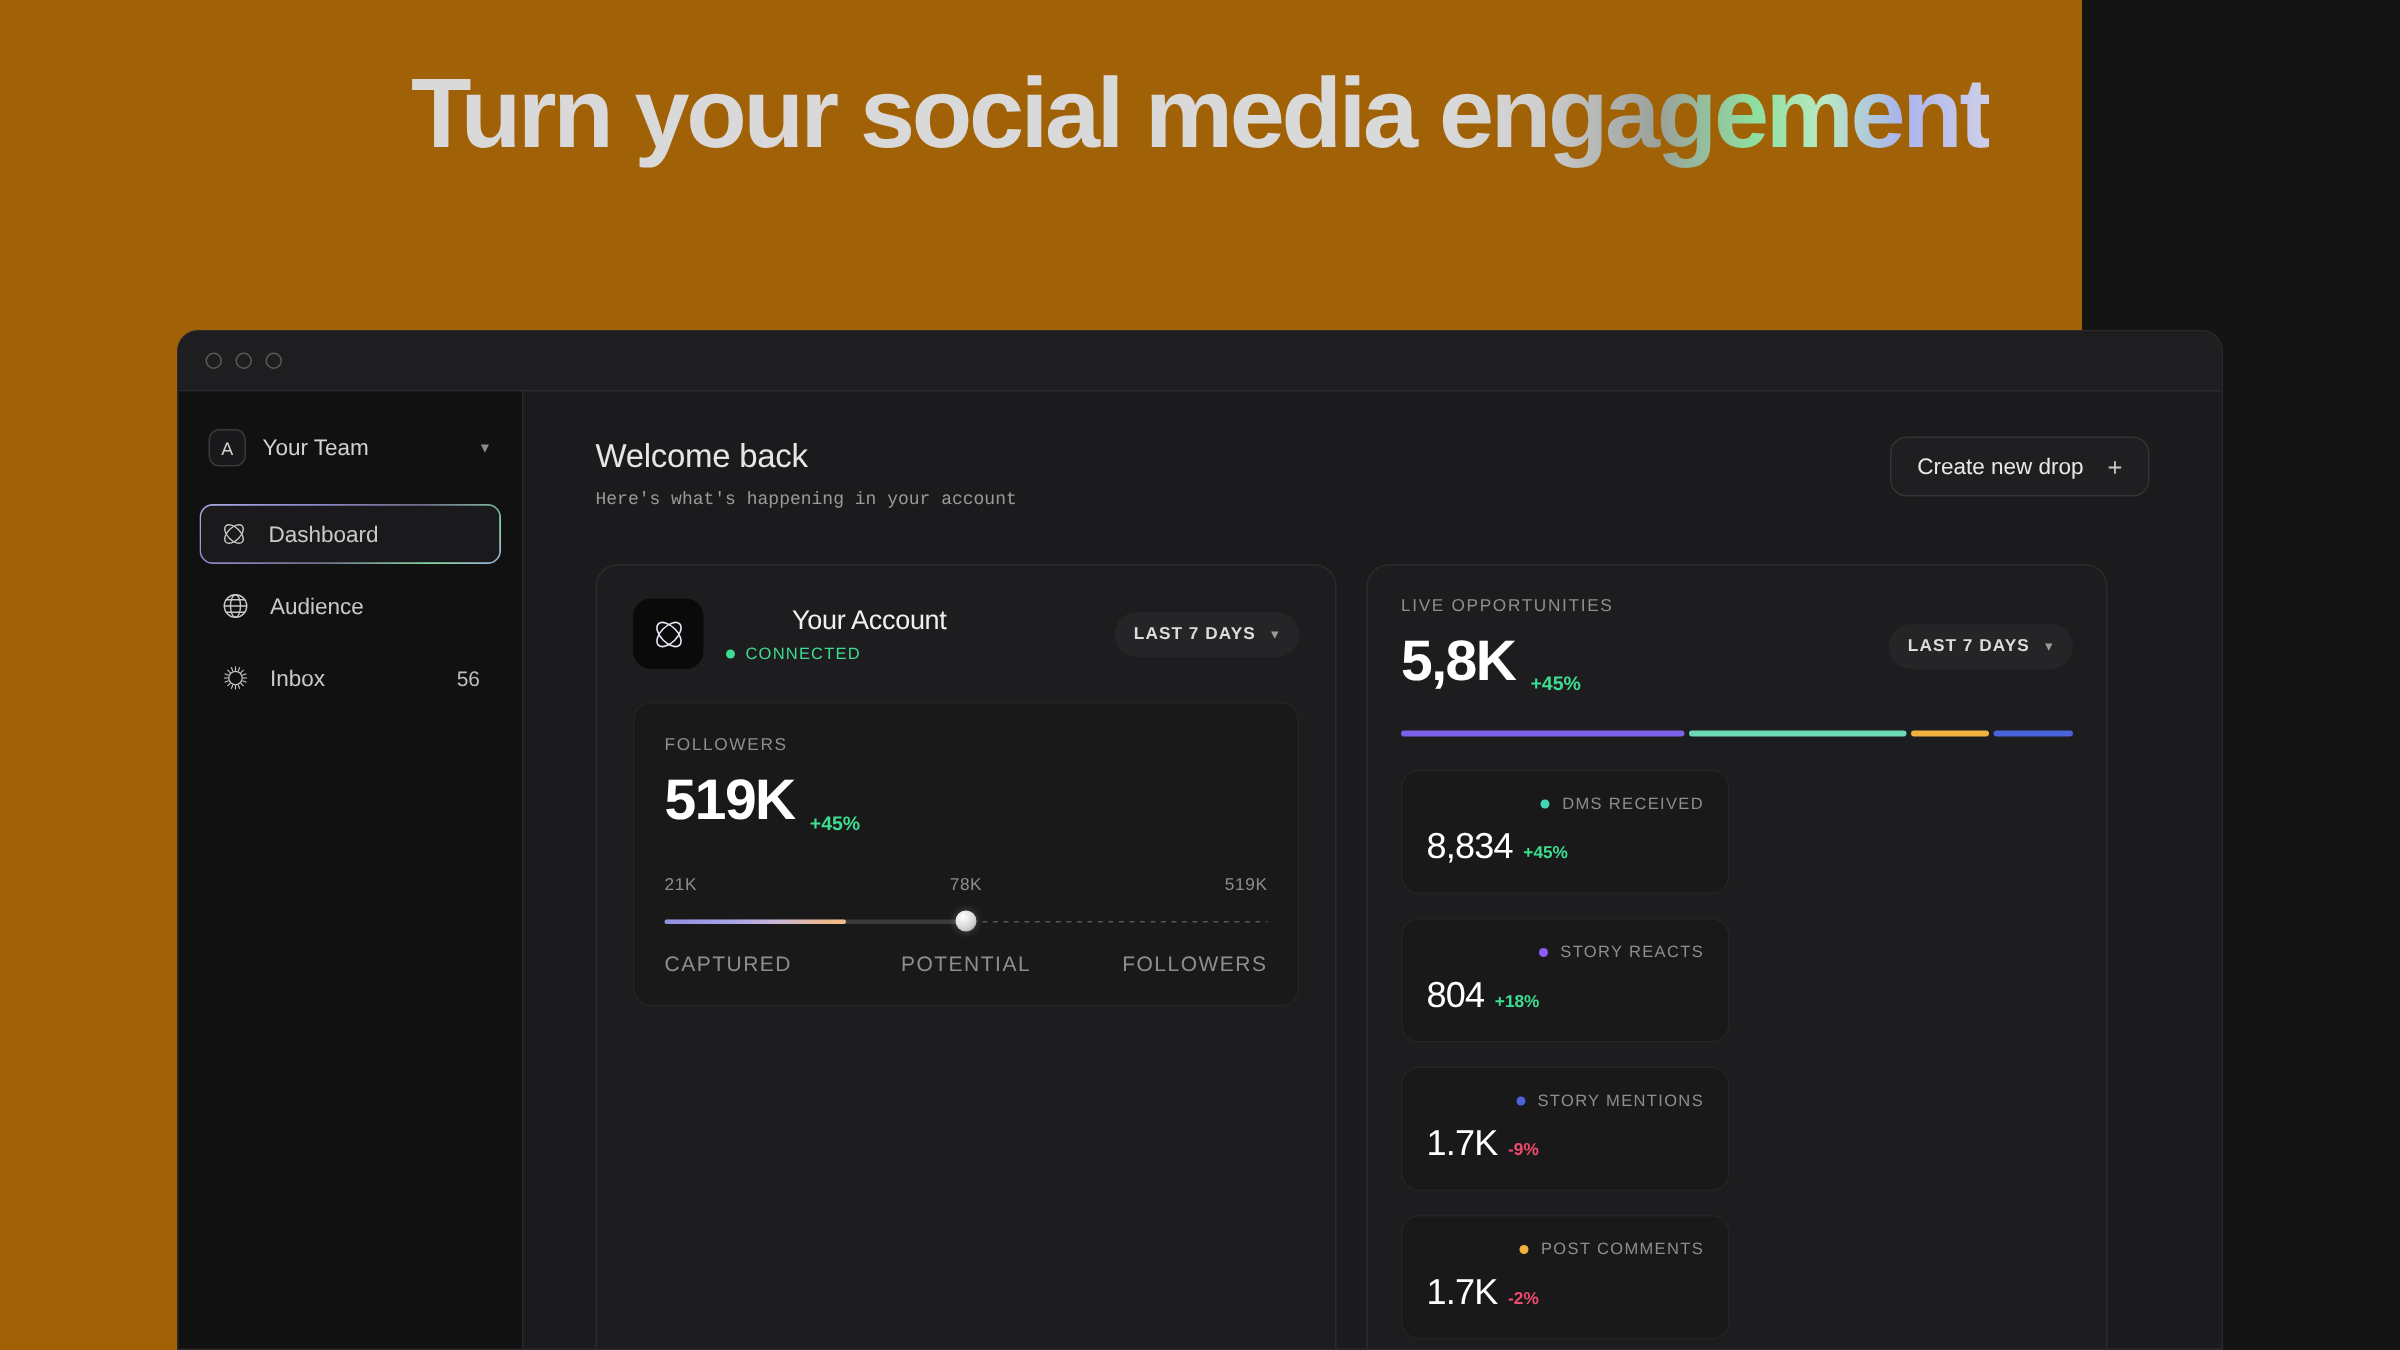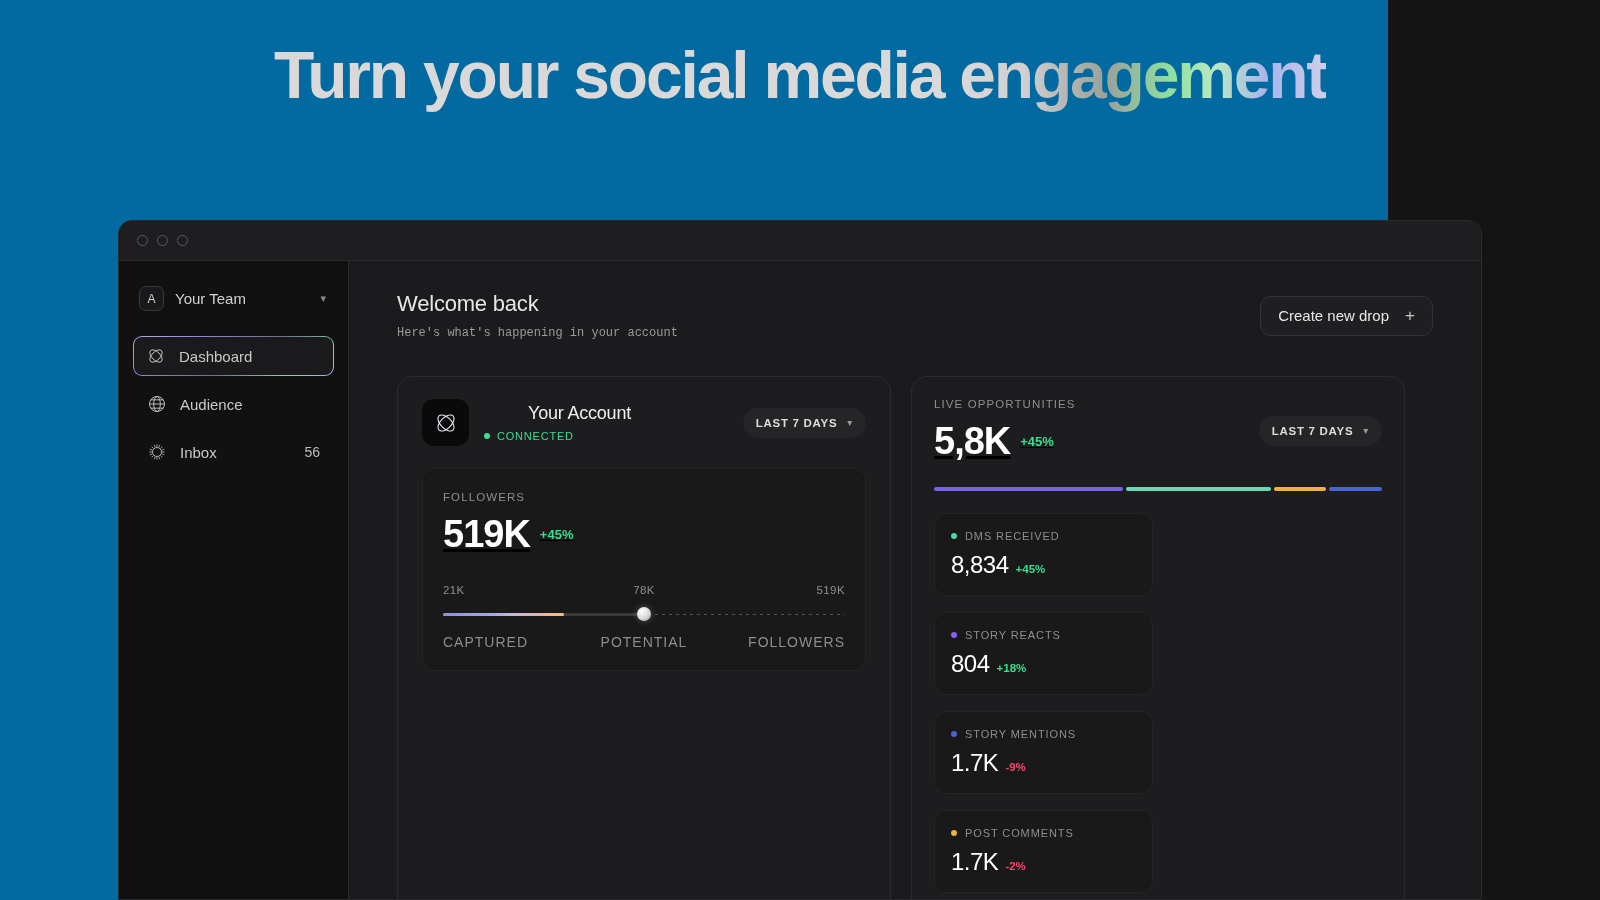--- a/index.html
+++ b/index.html
@@ -5,21 +5,21 @@
   * { box-sizing: border-box; margin: 0; padding: 0; }
 
   html, body {
     width: 1600px;
     height: 900px;
     background: #141414;
     font-family: "Liberation Sans", sans-serif;
     overflow: hidden;
   }
 
-  .page { position: relative; width: 1388px; height: 900px; background: #0369a1; }
+  .page { position: relative; width: 1388px; height: 900px; background: #a16207; }
 
   
   .hero {
     position: absolute;
     top: 40px; left: 0; width: 1600px;
     text-align: center;
   }
   .hero h1 {
     font-size: 66px;
     line-height: 71px;
@@ -97,21 +97,21 @@
     background-origin: border-box;
     background-clip: padding-box, border-box;
     padding-left: 12px;
   }
   .nav-icon { width: 20px; height: 20px; flex: none; color: #c9c9c9; }
   .nav-label { flex: 1; }
   .nav-count { color: #bdbdbd; font-size: 14px; }
 
   
   .main { flex: 1; padding: 30px 48px 0 48px; position: relative; }
-  .welcome-row { display: flex; align-items: center; }
+  .welcome-row { display: flex; align-items: flex-start; }
   .welcome-txt { flex: 1; }
   .welcome-title { color: #e6e6e6; font-size: 22px; font-weight: 400; letter-spacing: -0.2px; }
   .welcome-sub { color: #9a9a9a; font-size: 12px; margin-top: 9px; font-family: Liberation Mono, monospace; }
 
   .create-btn {
     display: inline-flex; align-items: center; gap: 16px;
     height: 40px; padding: 0 17px;
     background: #1f1f21; border: 1px solid #333335;
     border-radius: 11px;
     color: #e8e8e8; font-size: 15px;
@@ -152,21 +152,21 @@
   .pill .chev { font-size: 10px; color: #9a9a9a; font-weight: 400; }
 
   .inner-tile {
     margin-top: 22px;
     background: #191919;
     border: 1px solid #242426;
     border-radius: 12px;
     padding: 22px 20px 20px 20px;
   }
   .tile-label { color: #8e8e8e; font-size: 11.5px; letter-spacing: 1.1px; }
-  .big-stat { display: flex; align-items: center; gap: 10px; margin-top: 10px; text-decoration: underline; }
+  .big-stat { display: flex; align-items: flex-end; gap: 10px; margin-top: 10px; }
   .big-num { color: #ffffff; font-size: 38px; font-weight: 700; letter-spacing: -1px; }
   .delta-up { color: #3ddc91; font-size: 13px; font-weight: 700; }
   .delta-down { color: #f04a6e; font-size: 13px; font-weight: 700; }
 
   .scale-row { display: flex; margin-top: 28px; color: #8e8e8e; font-size: 11.5px; letter-spacing: 0.4px; }
   .scale-row .s1 { flex: 1; text-align: left; }
   .scale-row .s2 { flex: 1; text-align: center; }
   .scale-row .s3 { flex: 1; text-align: right; }
   .legend-row { display: flex; margin-top: 13px; color: #8e8e8e; font-size: 14px; letter-spacing: 1px; }
   .legend-row .s1 { flex: 1; text-align: left; }
@@ -200,21 +200,21 @@
   .seg { border-radius: 2px; height: 4px; }
 
   .metric-grid { display: flex; flex-wrap: wrap; gap: 16px; margin-top: 22px; }
   .metric {
     width: 219px;
     background: #191919;
     border: 1px solid #242426;
     border-radius: 12px;
     padding: 16px 16px 16px 16px;
   }
-  .metric-head { display: flex; align-items: center; gap: 8px; }
+  .metric-head { display: flex; align-items: center; gap: 8px; justify-content: flex-end; }
   .metric-dot { width: 6px; height: 6px; border-radius: 50%; flex: none; }
   .metric-label { color: #8e8e8e; font-size: 11px; letter-spacing: 0.9px; }
   .metric-stat { display: flex; align-items: baseline; gap: 7px; margin-top: 9px; }
   .metric-num { color: #ffffff; font-size: 24px; font-weight: 400; letter-spacing: -0.5px; }
   .metric-delta { font-size: 11.5px; font-weight: 700; }
 </style>
 </head>
 <body>
 
 <div class="page">

